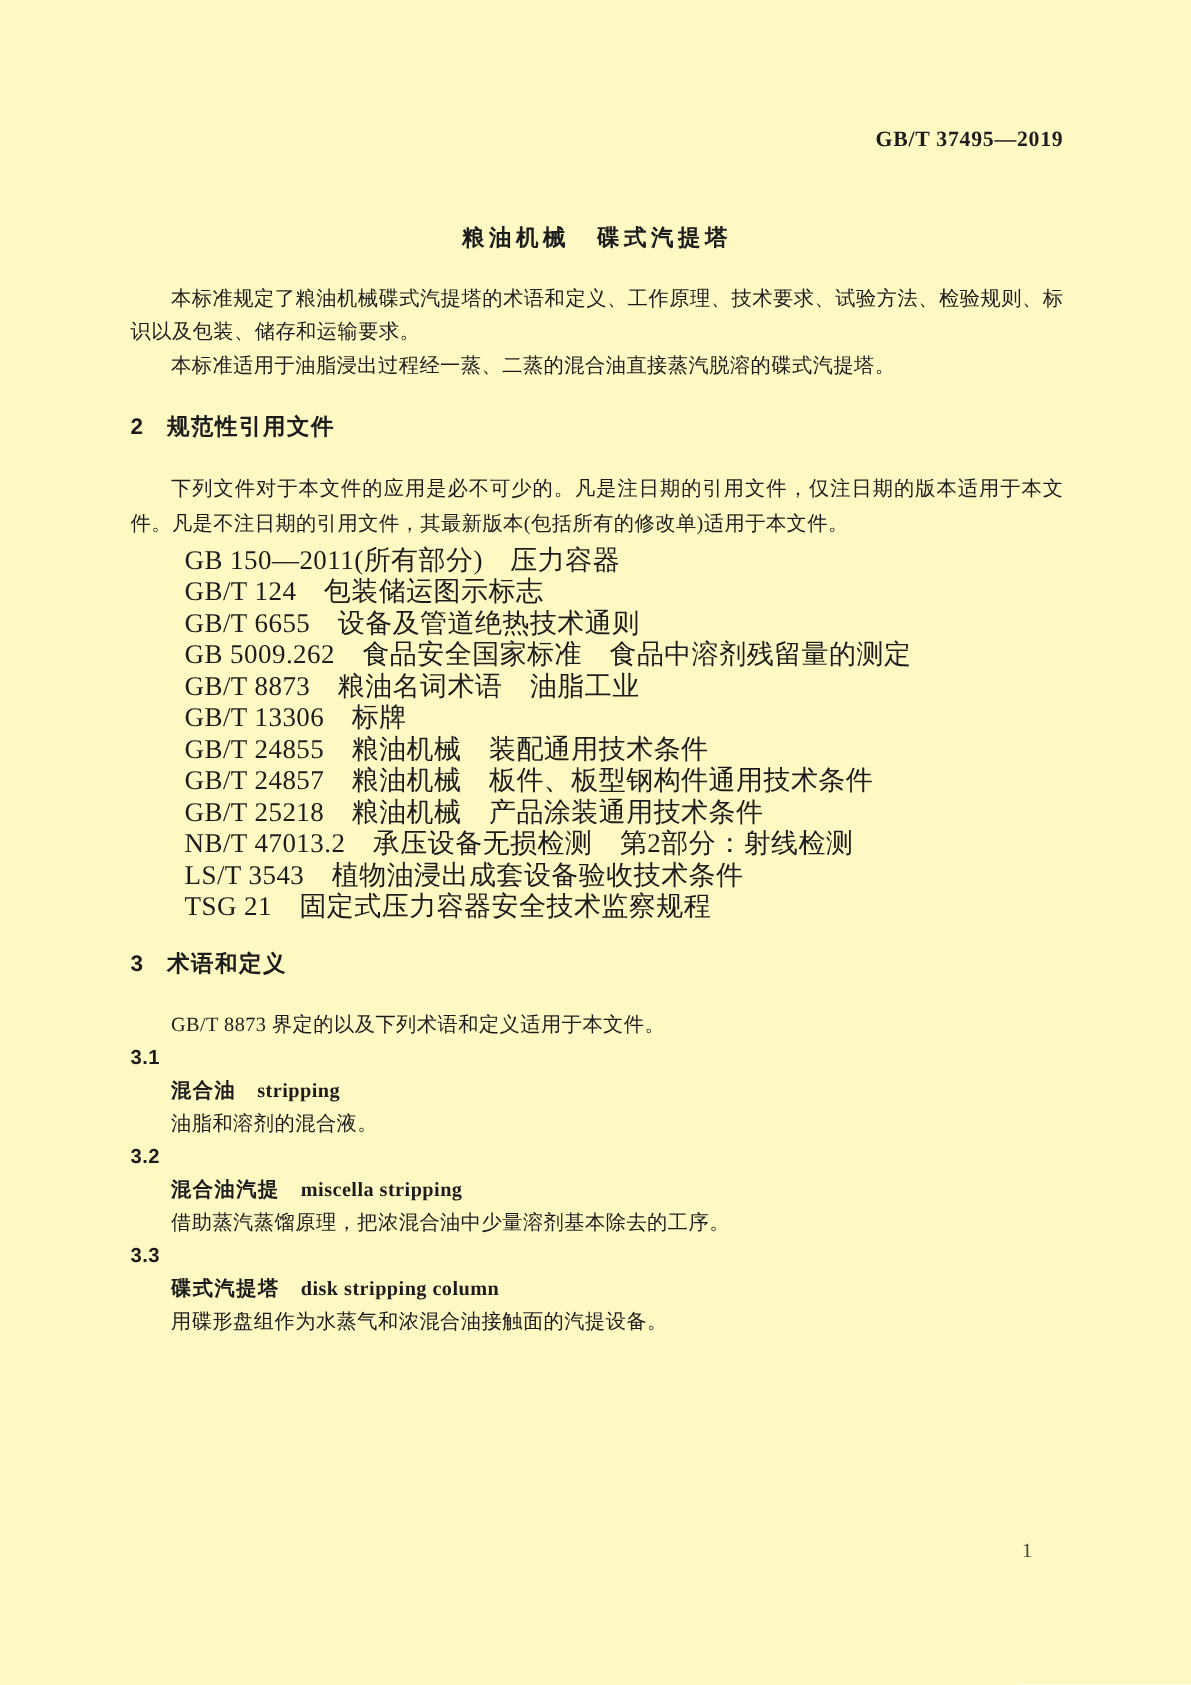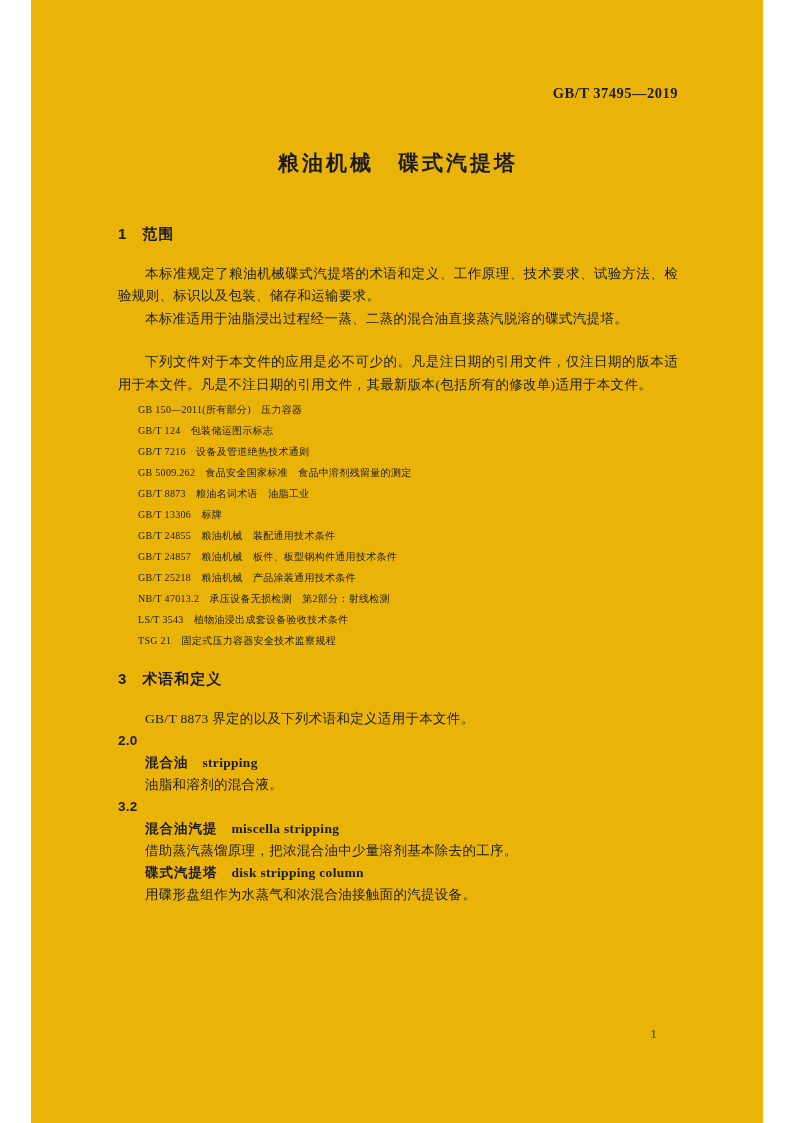--- a/index.html
+++ b/index.html
@@ -1,40 +1,40 @@
 <!DOCTYPE html>
 <html lang="zh"><head>
 <meta charset="utf-8">
 <style>
   html,body{margin:0;padding:0;background:#ffffff;}
   .page{
     position:relative;
-    width:732px;height:1123px;
+    width:794px;height:1123px;
     margin:0 auto;
-    background:#eab308;
+    background:#fef9c3;
     color:#1c1c1c;
     font-family:"Liberation Serif","DejaVu Serif",serif;
     box-sizing:border-box;
     padding:86px 85px 0 87px;
     overflow:hidden;
   }
   .doc-header{
     text-align:right;
     font-weight:bold;
     font-size:14.5px;
     line-height:1;
     letter-spacing:0.5px;
     font-family:"Liberation Serif","DejaVu Serif",serif;
   }
   .doc-title{
     margin:49px 0 0 0;
     text-align:center;
     font-family:"Liberation Sans","DejaVu Sans",sans-serif;
     font-weight:bold;
-    font-size:21px;
+    font-size:15px;
     line-height:1.2;
     letter-spacing:3px;
   }
   .sec-heading{
     font-family:"Liberation Sans","DejaVu Sans",sans-serif;
     font-weight:bold;
     font-size:15px;
     line-height:1.2;
     letter-spacing:1px;
   }
@@ -52,21 +52,21 @@
     line-height:22.5px;
     letter-spacing:0.3px;
     text-align:justify;
     text-indent:2em;
   }
   .par-gap{margin-top:20px;}
   .sec2-intro{margin-top:21px;}
   .ref-list{
     margin-top:3px;
     padding-left:2em;
-    font-size:10px;
+    font-size:18px;
     line-height:21px;
     letter-spacing:0.3px;
   }
   .sec3-intro{
     margin-top:20px;
     line-height:22px;
   }
   .terms{
     font-size:13.5px;
     line-height:22px;
@@ -103,61 +103,62 @@
 </style>
 </head>
 <body>
 
 <div class="page">
 
   <div class="doc-header">GB/T 37495—2019</div>
 
   <div class="doc-title">粮油机械　碟式汽提塔</div>
 
-  <div class="sec-heading sec1-heading">
-    <span class="sec-num">1</span><span>范围</span>
-  </div>
   <p class="body-par par-gap">本标准规定了粮油机械碟式汽提塔的术语和定义、工作原理、技术要求、试验方法、检验规则、标识以及包装、储存和运输要求。</p>
   <p class="body-par">本标准适用于油脂浸出过程经一蒸、二蒸的混合油直接蒸汽脱溶的碟式汽提塔。</p>
 
+  <div class="sec-heading sec2-heading">
+    <span class="sec-num">2</span><span>规范性引用文件</span>
+  </div>
   <p class="body-par sec2-intro">下列文件对于本文件的应用是必不可少的。凡是注日期的引用文件，仅注日期的版本适用于本文件。凡是不注日期的引用文件，其最新版本(包括所有的修改单)适用于本文件。</p>
   <div class="ref-list">
     <div>GB 150—2011(所有部分)　压力容器</div>
     <div>GB/T 124　包装储运图示标志</div>
-    <div>GB/T 7216　设备及管道绝热技术通则</div>
+    <div>GB/T 6655　设备及管道绝热技术通则</div>
     <div>GB 5009.262　食品安全国家标准　食品中溶剂残留量的测定</div>
     <div>GB/T 8873　粮油名词术语　油脂工业</div>
     <div>GB/T 13306　标牌</div>
     <div>GB/T 24855　粮油机械　装配通用技术条件</div>
     <div>GB/T 24857　粮油机械　板件、板型钢构件通用技术条件</div>
     <div>GB/T 25218　粮油机械　产品涂装通用技术条件</div>
     <div>NB/T 47013.2　承压设备无损检测　第2部分：射线检测</div>
     <div>LS/T 3543　植物油浸出成套设备验收技术条件</div>
     <div>TSG 21　固定式压力容器安全技术监察规程</div>
   </div>
 
   <div class="sec-heading sec3-heading">
     <span class="sec-num">3</span><span>术语和定义</span>
   </div>
   <p class="body-par sec3-intro">GB/T 8873 界定的以及下列术语和定义适用于本文件。</p>
 
   <div class="terms">
 
-    <div class="clause-num">2.0</div>
+    <div class="clause-num">3.1</div>
     <div class="term-line">
       <span class="term-zh">混合油</span><span class="term-en">stripping</span>
     </div>
     <div class="term-def">油脂和溶剂的混合液。</div>
 
     <div class="clause-num">3.2</div>
     <div class="term-line">
       <span class="term-zh">混合油汽提</span><span class="term-en">miscella stripping</span>
     </div>
     <div class="term-def">借助蒸汽蒸馏原理，把浓混合油中少量溶剂基本除去的工序。</div>
 
+    <div class="clause-num">3.3</div>
     <div class="term-line">
       <span class="term-zh">碟式汽提塔</span><span class="term-en">disk stripping column</span>
     </div>
     <div class="term-def">用碟形盘组作为水蒸气和浓混合油接触面的汽提设备。</div>
 
   </div>
 
   <div class="page-number">1</div>
 
 </div>

